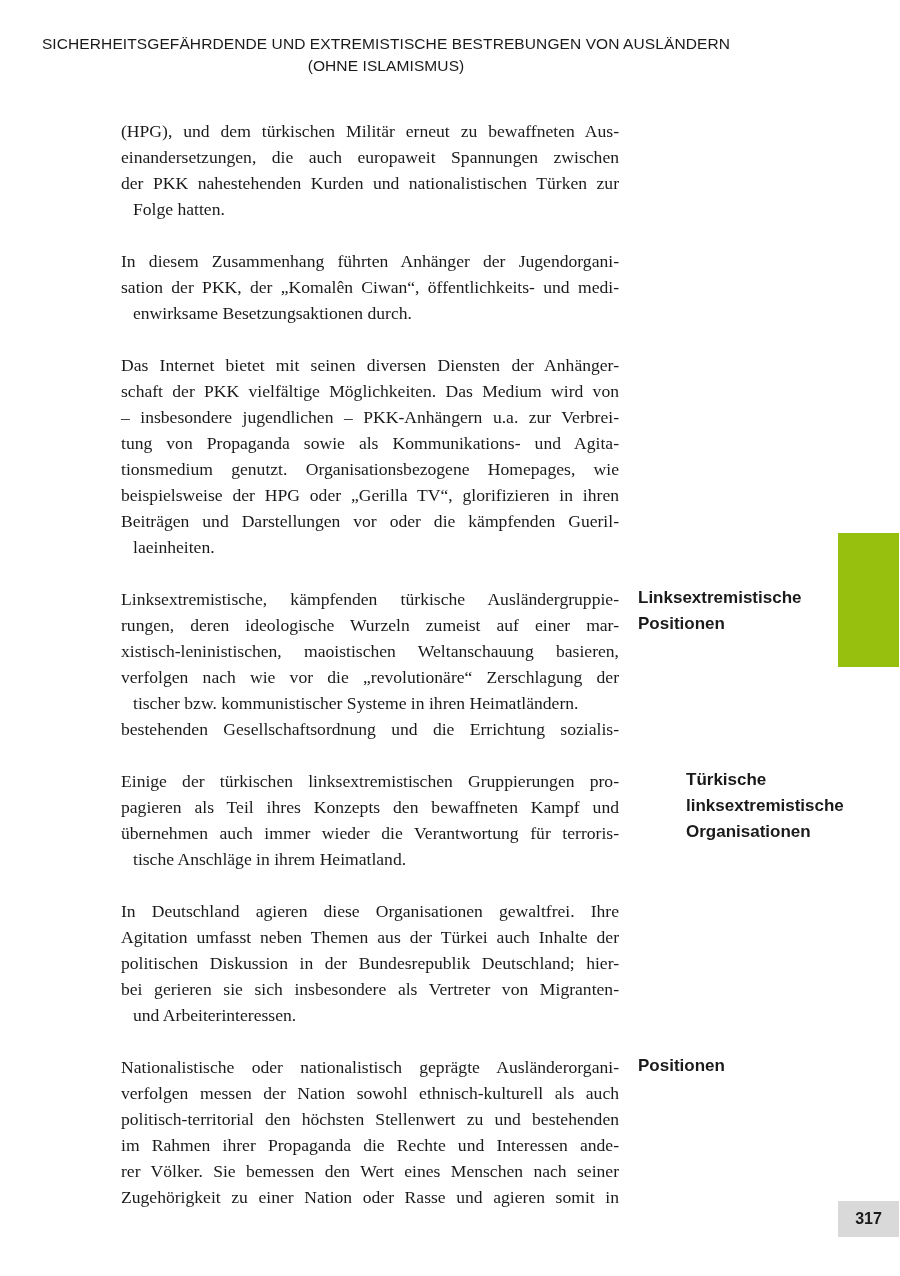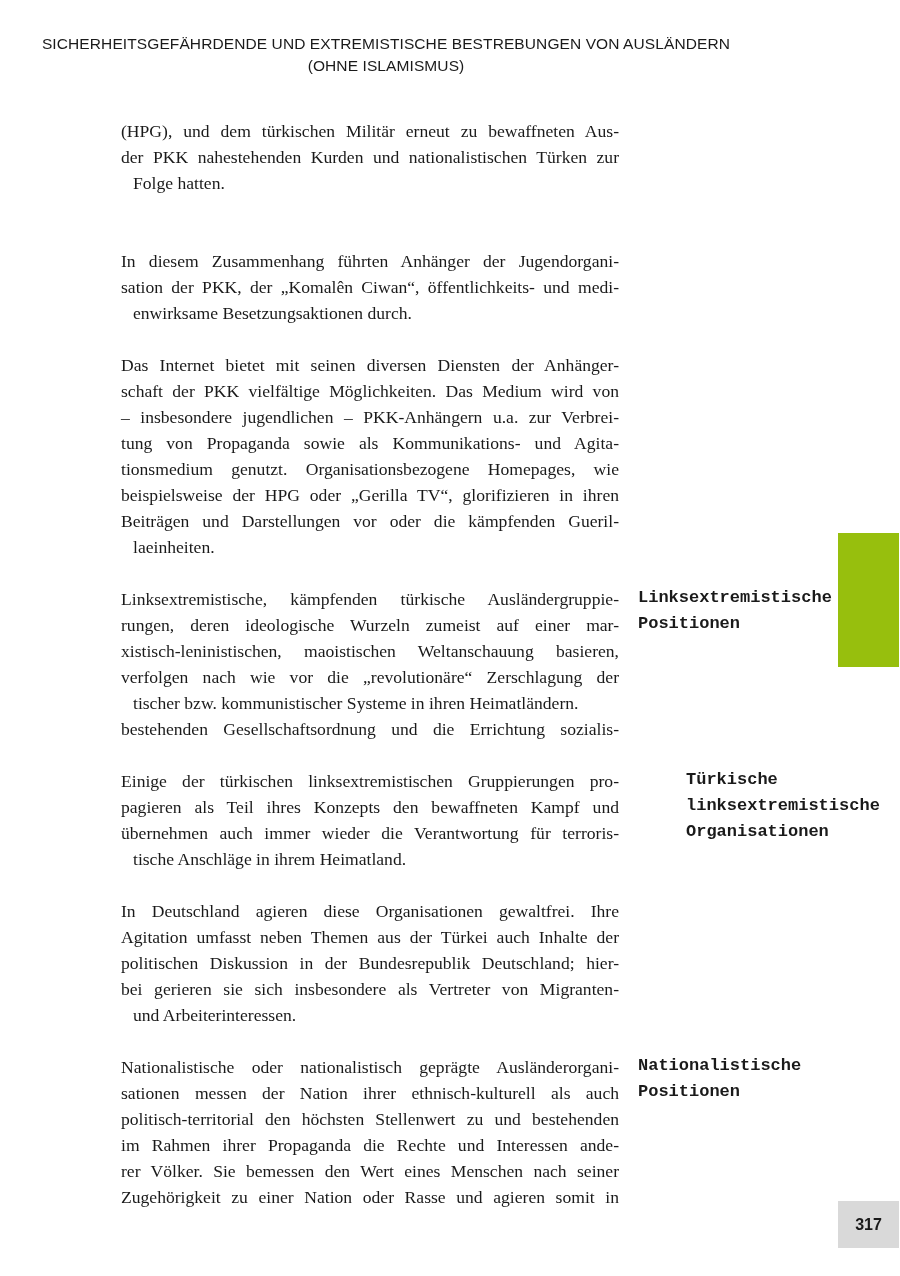--- a/index.html
+++ b/index.html
@@ -61,36 +61,36 @@
     .margin-heading {
       position: absolute;
       left: 638px;
       width: 190px;
       font-family: "Liberation Sans", "DejaVu Sans", sans-serif;
       font-weight: bold;
       font-size: 17px;
       line-height: 26px;
       color: #1a1a1a;
     }
-    .margin-heading span { display: block; white-space: nowrap; font-family: Liberation Mono, monospace; }
+    .margin-heading span { display: block; white-space: nowrap; }
 
     .section-tab {
       position: absolute;
       left: 838px;
       top: 533px;
       width: 61px;
       height: 134px;
       background: #97bf0d;
     }
     .page-number-box {
       position: absolute;
       left: 838px;
       top: 1201px;
       width: 61px;
-      height: 47px;
+      height: 36px;
       background: #d9d9d9;
       display: flex;
       align-items: center;
       justify-content: center;
       font-family: "Liberation Sans", "DejaVu Sans", sans-serif;
       font-weight: bold;
       font-size: 16px;
       color: #1a1a1a;
     }
   </style>
@@ -99,20 +99,21 @@
 
 <div class="running-header">
   <div>SICHERHEITSGEFÄHRDENDE UND EXTREMISTISCHE BESTREBUNGEN VON AUSLÄNDERN</div>
   <div>(OHNE ISLAMISMUS)</div>
 </div>
 
 <div class="body-column" style="top:118px;">
 
   <p class="para" style="top:0px;">
     <span class="line">(HPG), und dem türkischen Militär erneut zu bewaffneten Aus-</span>
+    <span class="line">einandersetzungen, die auch europaweit Spannungen zwischen</span>
     <span class="line">der PKK nahestehenden Kurden und nationalistischen Türken zur</span>
     <span class="line last">Folge hatten.</span>
   </p>
 
   <p class="para" style="top:130px;">
     <span class="line">In diesem Zusammenhang führten Anhänger der Jugendorgani-</span>
     <span class="line">sation der PKK, der „Komalên Ciwan“, öffentlichkeits- und medi-</span>
     <span class="line last">enwirksame Besetzungsaktionen durch.</span>
   </p>
 
@@ -146,41 +147,40 @@
   <p class="para" style="top:780px;">
     <span class="line">In Deutschland agieren diese Organisationen gewaltfrei. Ihre</span>
     <span class="line">Agitation umfasst neben Themen aus der Türkei auch Inhalte der</span>
     <span class="line">politischen Diskussion in der Bundesrepublik Deutschland; hier-</span>
     <span class="line">bei gerieren sie sich insbesondere als Vertreter von Migranten-</span>
     <span class="line last">und Arbeiterinteressen.</span>
   </p>
 
   <p class="para" style="top:936px;">
     <span class="line">Nationalistische oder nationalistisch geprägte Ausländerorgani-</span>
-    <span class="line">sationen messen der Nation ihrer ethnisch-kulturell als auch</span>
+    <span class="line">verfolgen messen der Nation sowohl ethnisch-kulturell als auch</span>
     <span class="line">politisch-territorial den höchsten Stellenwert zu und bestehenden</span>
     <span class="line">im Rahmen ihrer Propaganda die Rechte und Interessen ande-</span>
     <span class="line">rer Völker. Sie bemessen den Wert eines Menschen nach seiner</span>
     <span class="line">Zugehörigkeit zu einer Nation oder Rasse und agieren somit in</span>
   </p>
 </div>
 
 <div class="margin-heading" style="top:585px;">
   <span>Linksextremistische</span>
   <span>Positionen</span>
 </div>
 
 <div class="margin-heading" style="top:767px;margin-left:48px;">
   <span>Türkische</span>
   <span>linksextremistische</span>
   <span>Organisationen</span>
 </div>
 
 <div class="margin-heading" style="top:1053px;">
-  <span>Nationalistische</span>
   <span>Positionen</span>
 </div>
 
 <div class="section-tab"></div>
 
 <div class="page-number-box">
   <span>317</span>
 </div>
 
 </body></html>

